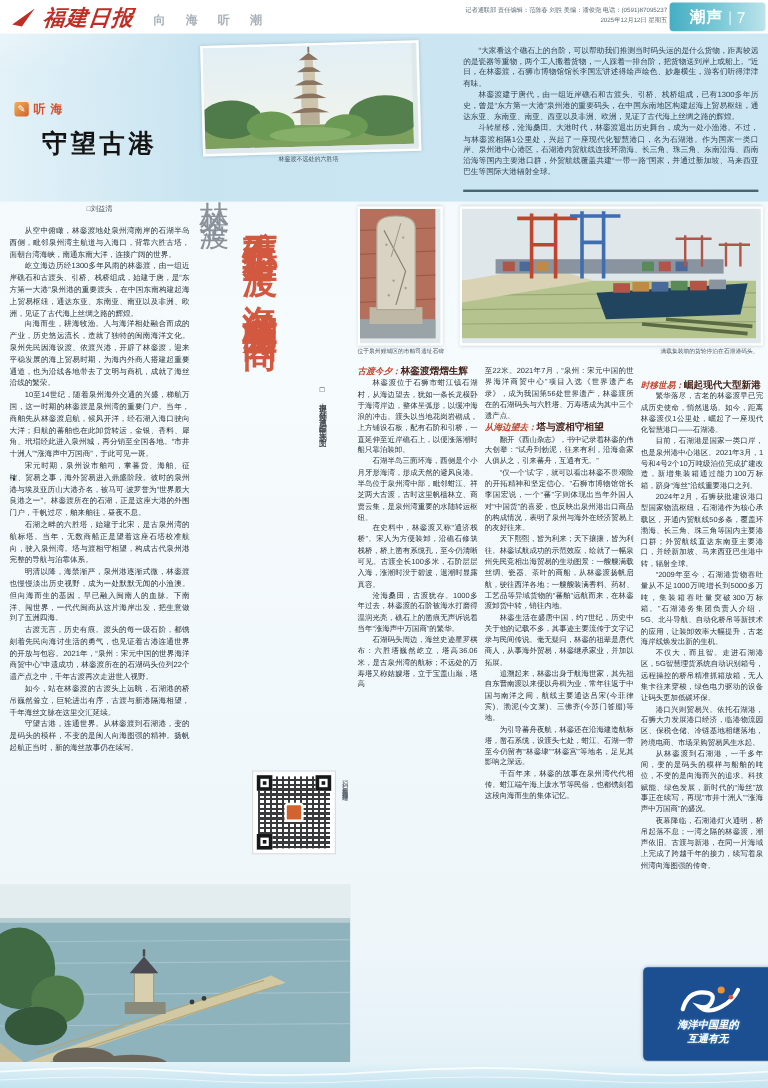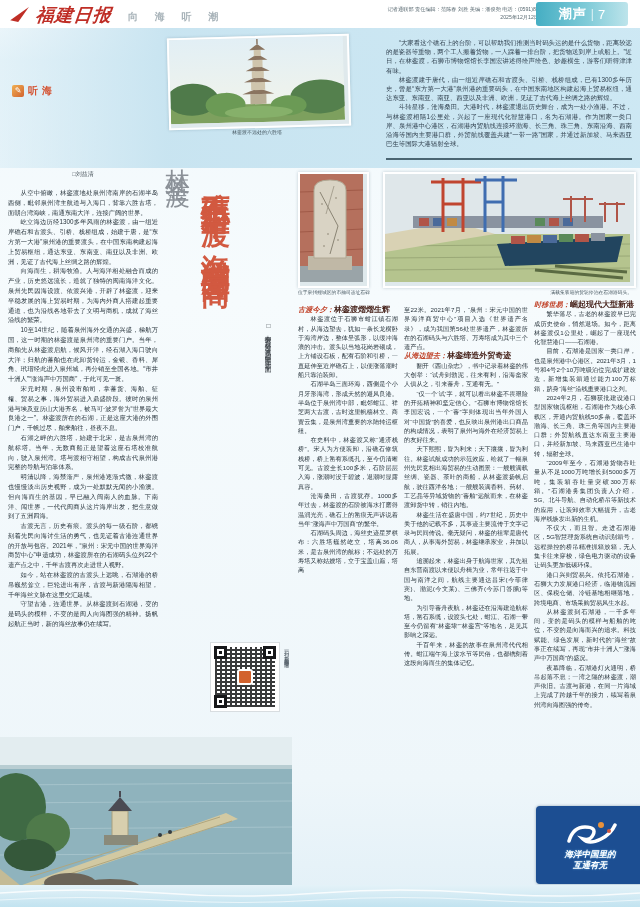--- a/index.html
+++ b/index.html
@@ -8,21 +8,21 @@
     font-family:"Liberation Sans",sans-serif;color:#222;}
   .abs{position:absolute;}
   
   .header{left:0;top:0;width:640px;height:28px;background:#fff;}
   .masthead{left:10px;top:3px;display:flex;align-items:center;gap:6px;}
   .flag{width:20px;height:16px;}
   .mast-text{font-family:"Liberation Serif",serif;font-weight:bold;font-style:italic;
     font-size:18px;color:#bf2e26;letter-spacing:1px;transform:skewX(-6deg);}
   .section-name{font-size:10px;font-weight:bold;color:#a7b2b8;letter-spacing:7px;margin-left:10px;margin-top:4px;}
   .edition{right:84px;top:6px;text-align:right;font-size:5.2px;line-height:7.5px;color:#5a6a72;}
-  .badge{right:12px;top:2px;width:92px;height:24px;border-radius:3px;display:flex;align-items:center;justify-content:center;gap:4px;
+  .badge{right:2px;top:2px;width:80px;height:24px;border-radius:3px;display:flex;align-items:center;justify-content:center;gap:4px;
     background:linear-gradient(90deg,#45aec3,#7fcbd8 55%,#bde4eb);color:#fff;}
   .badge .b1{font-size:13px;font-weight:bold;letter-spacing:1px;}
   .badge .bd{opacity:.75;font-size:12px;}
   .badge .b2{font-size:13px;}
   
   .band{left:0;top:28px;width:640px;height:140px;
     background:linear-gradient(90deg,rgba(203,230,242,.40) 0%,rgba(198,227,240,.95) 26%,rgba(203,231,243,.95) 100%);}
   
   .photo{border:2px solid #fff;box-shadow:0 0 3px rgba(40,70,90,.25);background:#dfe9ec;overflow:hidden;}
   .pagoda{left:168px;top:36px;width:178px;height:88px;transform:rotate(-1.5deg);}
@@ -62,21 +62,21 @@
   .qf{position:absolute;width:13px;height:13px;border:3px solid #17181a;background:#fff;box-sizing:border-box;}
   .qf i{position:absolute;left:2px;top:2px;width:3px;height:3px;background:#17181a;}
   .qf1{left:3px;top:3px;}.qf2{right:3px;top:3px;}.qf3{left:3px;bottom:3px;}
   .qr-center{position:absolute;left:26px;top:26px;width:16px;height:16px;background:#d2622e;
     border:2px solid #fff;border-radius:3px;box-sizing:border-box;}
   .qr-cap{left:284px;top:646px;height:76px;font-size:5.2px;color:#55606a;letter-spacing:1px;}
   
   .col{font-size:6.2px;line-height:9.3px;color:#28343c;overflow:hidden;}
   .col1{left:298px;top:305px;width:100px;height:456px;}
   .col2{left:404px;top:305px;width:124px;height:456px;}
-  .col3{left:534px;top:300px;width:102px;height:494px;}
+  .col3{left:534px;top:316px;width:102px;height:494px;}
   .shead{margin:2px 0 4px;text-indent:0 !important;text-align:left;}
   .shead .kk{color:#c2452c;font-style:italic;font-weight:bold;font-size:7.2px;}
   .shead .tt{color:#46221a;font-weight:bold;font-size:8px;}
   
   .logo-box{left:536px;top:806px;width:108px;height:78px;background:#1c4e92;border-radius:4px;
     display:flex;flex-direction:column;align-items:center;justify-content:center;box-shadow:0 0 3px rgba(20,50,90,.4);}
   .logo-text{color:#fff;font-size:8.5px;font-weight:bold;font-style:italic;line-height:11px;text-align:center;
     text-shadow:0 0 2px #6fb7e8;}
   
   .water{left:0;top:885px;width:640px;height:22px;background:linear-gradient(180deg,#e4f2f8,#c2e3f0);}
@@ -143,20 +143,21 @@
     <p>林銮渡建于唐代，由一组近岸礁石和古渡头、引桥、栈桥组成，已有1300多年历史，曾是“东方第一大港”泉州港的重要码头，在中国东南地区构建起海上贸易枢纽，通达东亚、东南亚、南亚、西亚以及非洲、欧洲，见证了古代海上丝绸之路的辉煌。</p>
     <p>斗转星移，沧海桑田。大港时代，林銮渡退出历史舞台，成为一处小渔港。不过，与林銮渡相隔1公里处，兴起了一座现代化智慧港口，名为石湖港。作为国家一类口岸、泉州港中心港区，石湖港内贸航线连接环渤海、长三角、珠三角、东南沿海、西南沿海等国内主要港口群，外贸航线覆盖共建“一带一路”国家，并通过新加坡、马来西亚巴生等国际大港辐射全球。</p>
   </div>
   <div class="abs lead-rule"></div>
 
   <div class="abs kicker-badge">
     <span class="pen-ico">✎</span>
     <span class="kicker-label">听海</span>
   </div>
   <div class="abs l-title">
+    <div>守望古港</div>
   </div>
   <div class="abs l-byline">□刘益清</div>
   <div class="abs l-body">
     <p>从空中俯瞰，林銮渡地处泉州湾南岸的石湖半岛西侧，毗邻泉州湾主航道与入海口，背靠六胜古塔，面朝台湾海峡，南通东南大洋，连接广阔的世界。</p>
     <p>屹立海边历经1300多年风雨的林銮渡，由一组近岸礁石和古渡头、引桥、栈桥组成，始建于唐，是“东方第一大港”泉州港的重要渡头，在中国东南构建起海上贸易枢纽，通达东亚、东南亚、南亚以及非洲、欧洲，见证了古代海上丝绸之路的辉煌。</p>
     <p>向海而生，耕海牧渔。人与海洋相处融合而成的产业，历史悠远流长，造就了独特的闽南海洋文化。泉州先民因海设渡、依渡兴港，开辟了林銮渡，迎来平稳发展的海上贸易时期，为海内外商人搭建起重要通道，也为沿线各地带去了文明与商机，成就了海丝沿线的繁荣。</p>
     <p>10至14世纪，随着泉州海外交通的兴盛，梯航万国，这一时期的林銮渡是泉州湾的重要门户。当年，商舶先从林銮渡启航，候风开洋，经石湖入海口驶向大洋；归航的蕃舶也在此卸货转运，金银、香料、犀角、玳瑁经此进入泉州城，再分销至全国各地。“市井十洲人”“涨海声中万国商”，于此可见一斑。</p>
     <p>宋元时期，泉州设市舶司，掌蕃货、海舶、征榷、贸易之事，海外贸易进入鼎盛阶段。彼时的泉州港与埃及亚历山大港齐名，被马可·波罗誉为“世界最大良港之一”。林銮渡所在的石湖，正是这座大港的外围门户，千帆过尽，舶来舶往，昼夜不息。</p>
     <p>石湖之畔的六胜塔，始建于北宋，是古泉州湾的航标塔。当年，无数商船正是望着这座石塔校准航向，驶入泉州湾。塔与渡相守相望，构成古代泉州港完整的导航与泊靠体系。</p>
     <p>明清以降，海禁渐严，泉州港逐渐式微，林銮渡也慢慢淡出历史视野，成为一处默默无闻的小渔澳。但向海而生的基因，早已融入闽南人的血脉。下南洋、闯世界，一代代闽商从这片海岸出发，把生意做到了五洲四海。</p>
@@ -272,21 +273,21 @@
     <p>林銮渡位于石狮市蚶江镇石湖村，从海边望去，犹如一条长龙横卧于海湾岸边，整体呈弧形，以缓冲海浪的冲击。渡头以当地花岗岩砌成，上方铺设石板，配有石阶和引桥，一直延伸至近岸礁石上，以便涨落潮时船只靠泊装卸。</p>
     <p>石湖半岛三面环海，西侧是个小月牙形海湾，形成天然的避风良港。半岛位于泉州湾中部，毗邻蚶江、祥芝两大古渡，古时这里帆樯林立、商贾云集，是泉州湾重要的水陆转运枢纽。</p>
     <p>在史料中，林銮渡又称“通济栈桥”。宋人为方便装卸，沿礁石修筑栈桥，桥上凿有系缆孔，至今仍清晰可见。古渡全长100多米，石阶层层入海，涨潮时没于碧波，退潮时显露真容。</p>
     <p>沧海桑田，古渡犹存。1000多年过去，林銮渡的石阶被海水打磨得温润光亮，礁石上的凿痕无声诉说着当年“涨海声中万国商”的繁华。</p>
     <p>石湖码头周边，海丝史迹星罗棋布：六胜塔巍然屹立，塔高36.06米，是古泉州湾的航标；不远处的万寿塔又称姑嫂塔，立于宝盖山巅，塔高</p>
   </div>
 
   <div class="abs col col2">
     <p style="text-indent:0;">至22米。2021年7月，“泉州：宋元中国的世界海洋商贸中心”项目入选《世界遗产名录》，成为我国第56处世界遗产，林銮渡所在的石湖码头与六胜塔、万寿塔成为其中三个遗产点。</p>
     <p class="shead">
-      <span class="kk">从海边望去：</span><span class="tt">林銮缔造外贸奇迹</span>
+      <span class="kk">从海边望去：</span><span class="tt">塔与渡相守相望</span>
     </p>
     <p>翻开《西山杂志》，书中记录着林銮的伟大创举：“试舟到勃泥，往来有利，沿海畲家人俱从之，引来蕃舟，互通有无。”</p>
     <p>“仅一个‘试’字，就可以看出林銮不畏艰险的开拓精神和坚定信心。”石狮市博物馆馆长李国宏说，一个“蕃”字则体现出当年外国人对“中国货”的喜爱，也反映出泉州港出口商品的构成情况，表明了泉州与海外在经济贸易上的友好往来。</p>
     <p>天下熙熙，皆为利来；天下攘攘，皆为利往。林銮试航成功的示范效应，绘就了一幅泉州先民竞相出海贸易的生动图景：一艘艘满载丝绸、瓷器、茶叶的商船，从林銮渡扬帆启航，驶往西洋各地；一艘艘装满香料、药材、工艺品等异域货物的“蕃舶”远航而来，在林銮渡卸货中转，销往内地。</p>
     <p>林銮生活在盛唐中国，约7世纪，历史中关于他的记载不多，其事迹主要流传于文字记录与民间传说。毫无疑问，林銮的祖辈是唐代商人，从事海外贸易，林銮继承家业，并加以拓展。</p>
     <p>追溯起来，林銮出身于航海世家，其先祖自东晋南渡以来便以舟楫为业，常年往返于中国与南洋之间，航线主要通达吕宋(今菲律宾)、渤泥(今文莱)、三佛齐(今苏门答腊)等地。</p>
     <p>为引导蕃舟夜航，林銮还在沿海建造航标塔，凿石系缆，设渡头七处，蚶江、石湖一带至今仍留有“林銮埭”“林銮宫”等地名，足见其影响之深远。</p>
     <p>千百年来，林銮的故事在泉州湾代代相传。蚶江端午海上泼水节等民俗，也都镌刻着这段向海而生的集体记忆。</p>
   </div>
 

